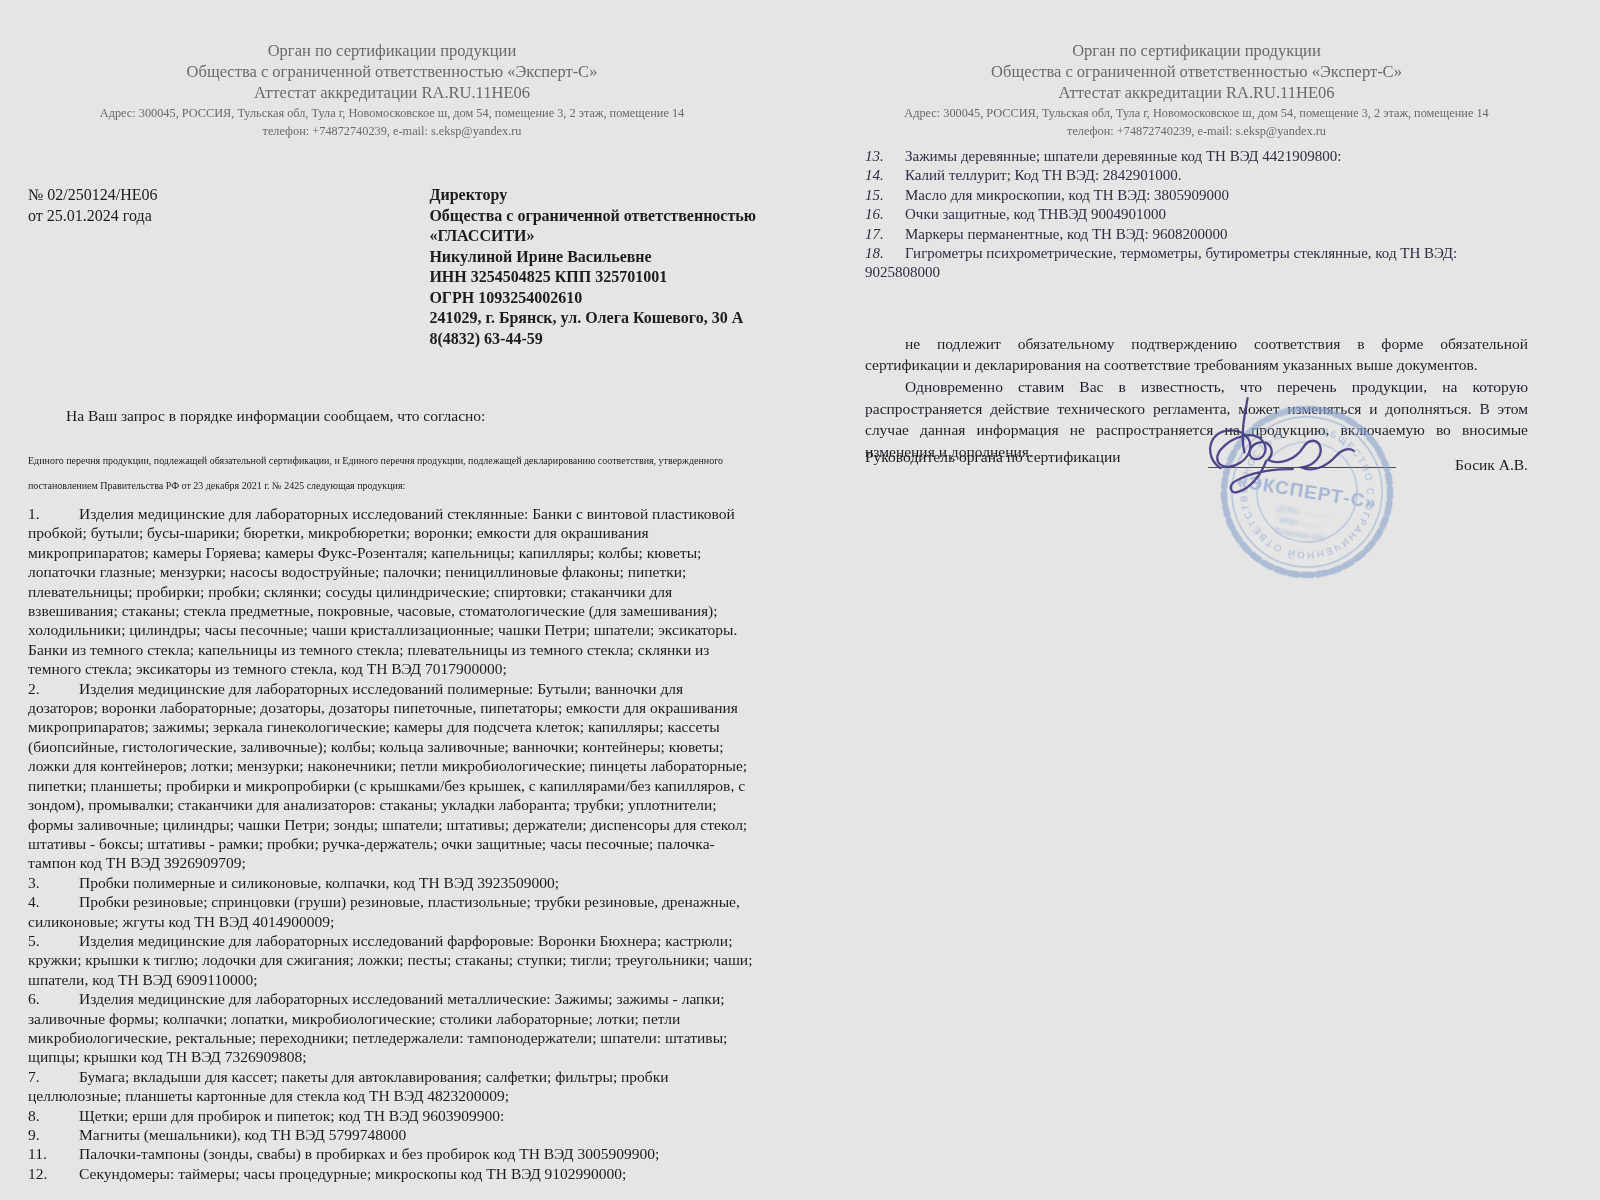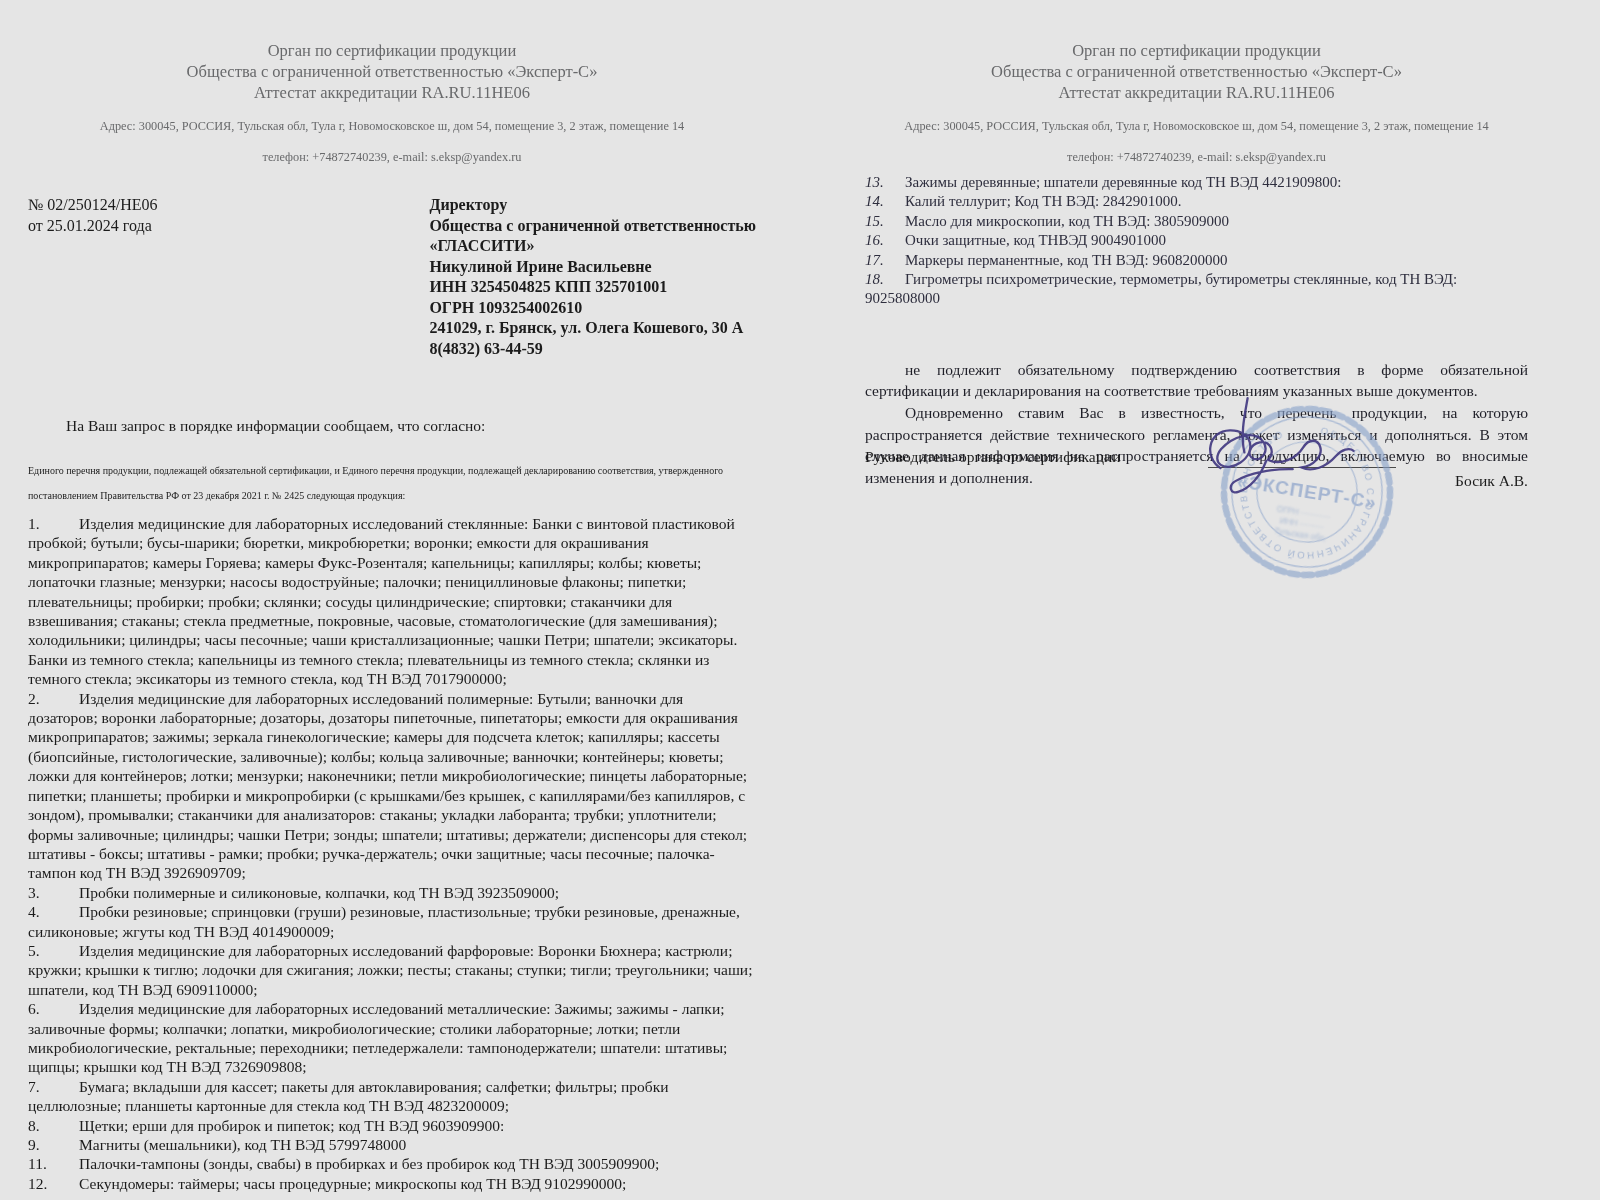--- a/index.html
+++ b/index.html
@@ -5,42 +5,42 @@
   html,body{margin:0;padding:0;background:#ffffff;}
   .canvas{position:relative;width:1600px;height:1200px;background:#e5e5e5;overflow:hidden;
           font-family:"Liberation Serif","DejaVu Serif",serif;color:#1c1c1c;}
   .page{position:absolute;top:0;height:1200px;}
   .page-left{left:28px;width:728px;}
   .page-right{left:865px;width:663px;}
 
   
   .hdr{margin-top:40px;text-align:center;color:#68696b;}
   .hdr .h1{font-size:16.5px;line-height:21px;}
-  .hdr .addr{font-size:12.3px;line-height:16px;margin-top:15px;}
+  .hdr .addr{font-size:12.3px;line-height:16px;margin-top:2px;}
 
   
-  .ref-row{display:flex;justify-content:space-between;margin-top:30px;font-size:16px;line-height:20.5px;}
+  .ref-row{display:flex;justify-content:space-between;margin-top:46px;font-size:16px;line-height:20.5px;}
   .addressee{text-align:left;font-weight:bold;}
 
   .intro1{margin:56px 0 0;font-size:15.5px;line-height:21px;text-indent:38px;}
   .intro2{margin:22px 0 0;font-size:10px;line-height:25px;}
 
   .items{margin-top:6px;}
   .item{margin:0;font-size:15.5px;line-height:19.4px;}
   .item .num{display:inline-block;width:51px;}
   .items-r{margin-top:8px;}
   .items-r .item{font-size:15px;line-height:19.4px;color:#2e2e3e;}
   .items-r .item .num{width:40px;font-style:italic;}
 
   .para{margin:0;font-size:15.5px;line-height:21.6px;text-align:justify;text-indent:40px;color:#1f1f28;}
   .para1{margin-top:50px;}
 
   
   .sig-role{position:absolute;top:448px;left:0;font-size:15.5px;}
-  .sig-name{position:absolute;top:472px;right:0;font-size:15.5px;text-align:center;}
+  .sig-name{position:absolute;top:456px;right:0;font-size:15.5px;text-align:center;}
   .sig-line{position:absolute;top:467px;left:343px;width:188px;border-top:1.4px solid #4a4a4a;}
   .stamp{position:absolute;left:352px;top:402px;width:180px;height:180px;opacity:.62;}
   .stamp-note{filter:blur(.8px);}
   .signature-svg{position:absolute;left:334px;top:390px;width:160px;height:110px;transform:rotate(-4deg);}
 </style>
 </head>
 <body>
 
 <div class="canvas">
 

